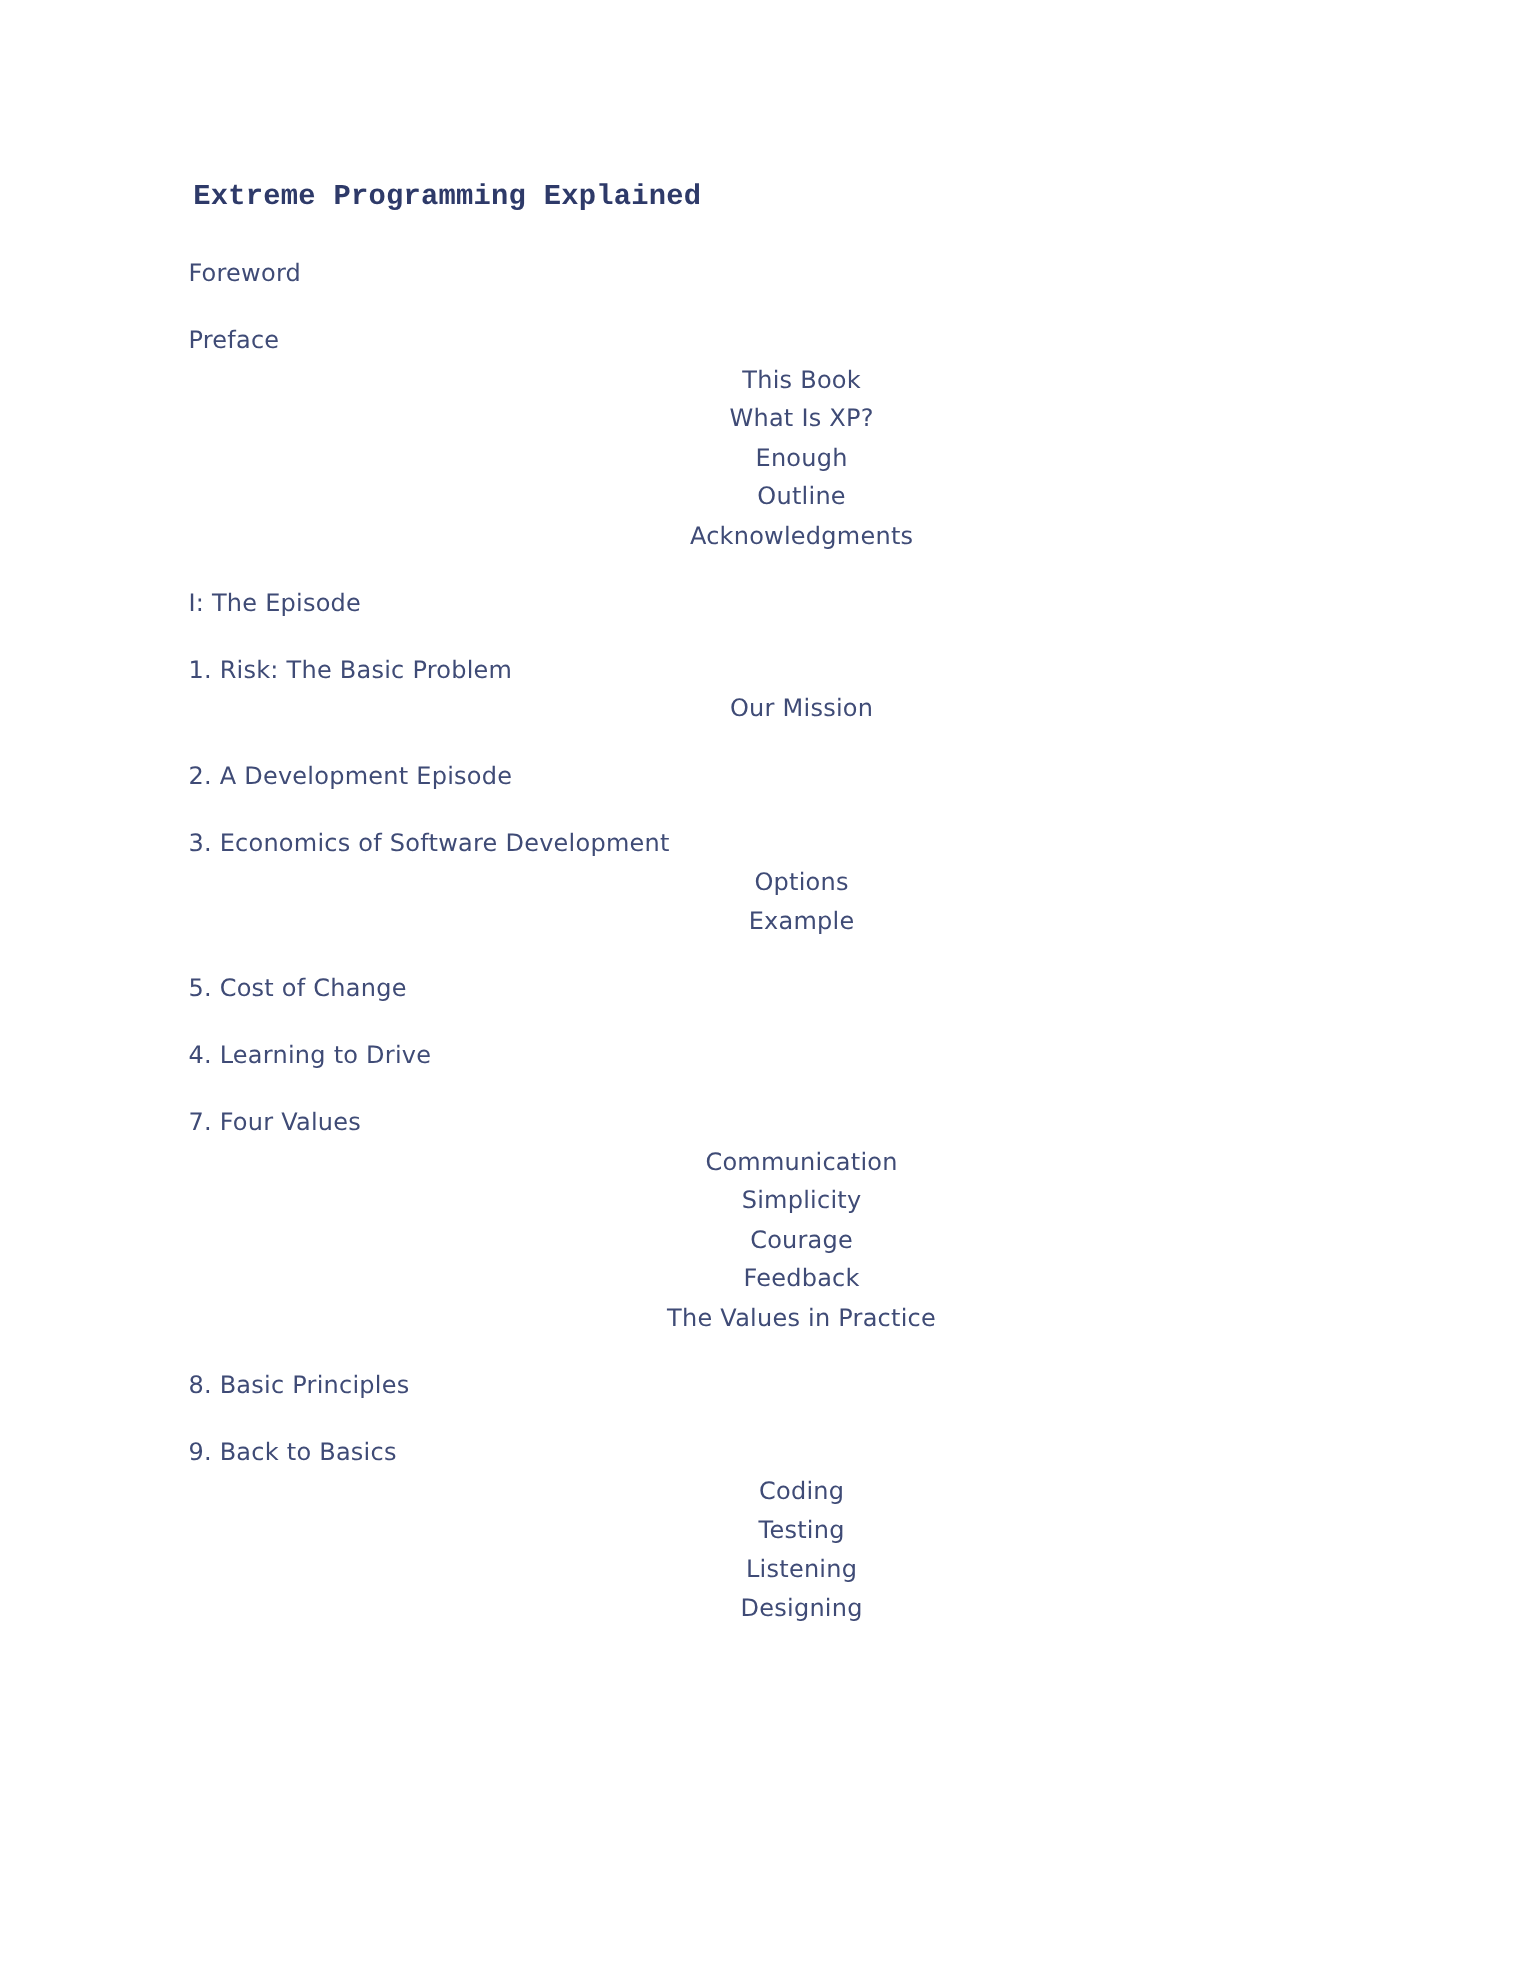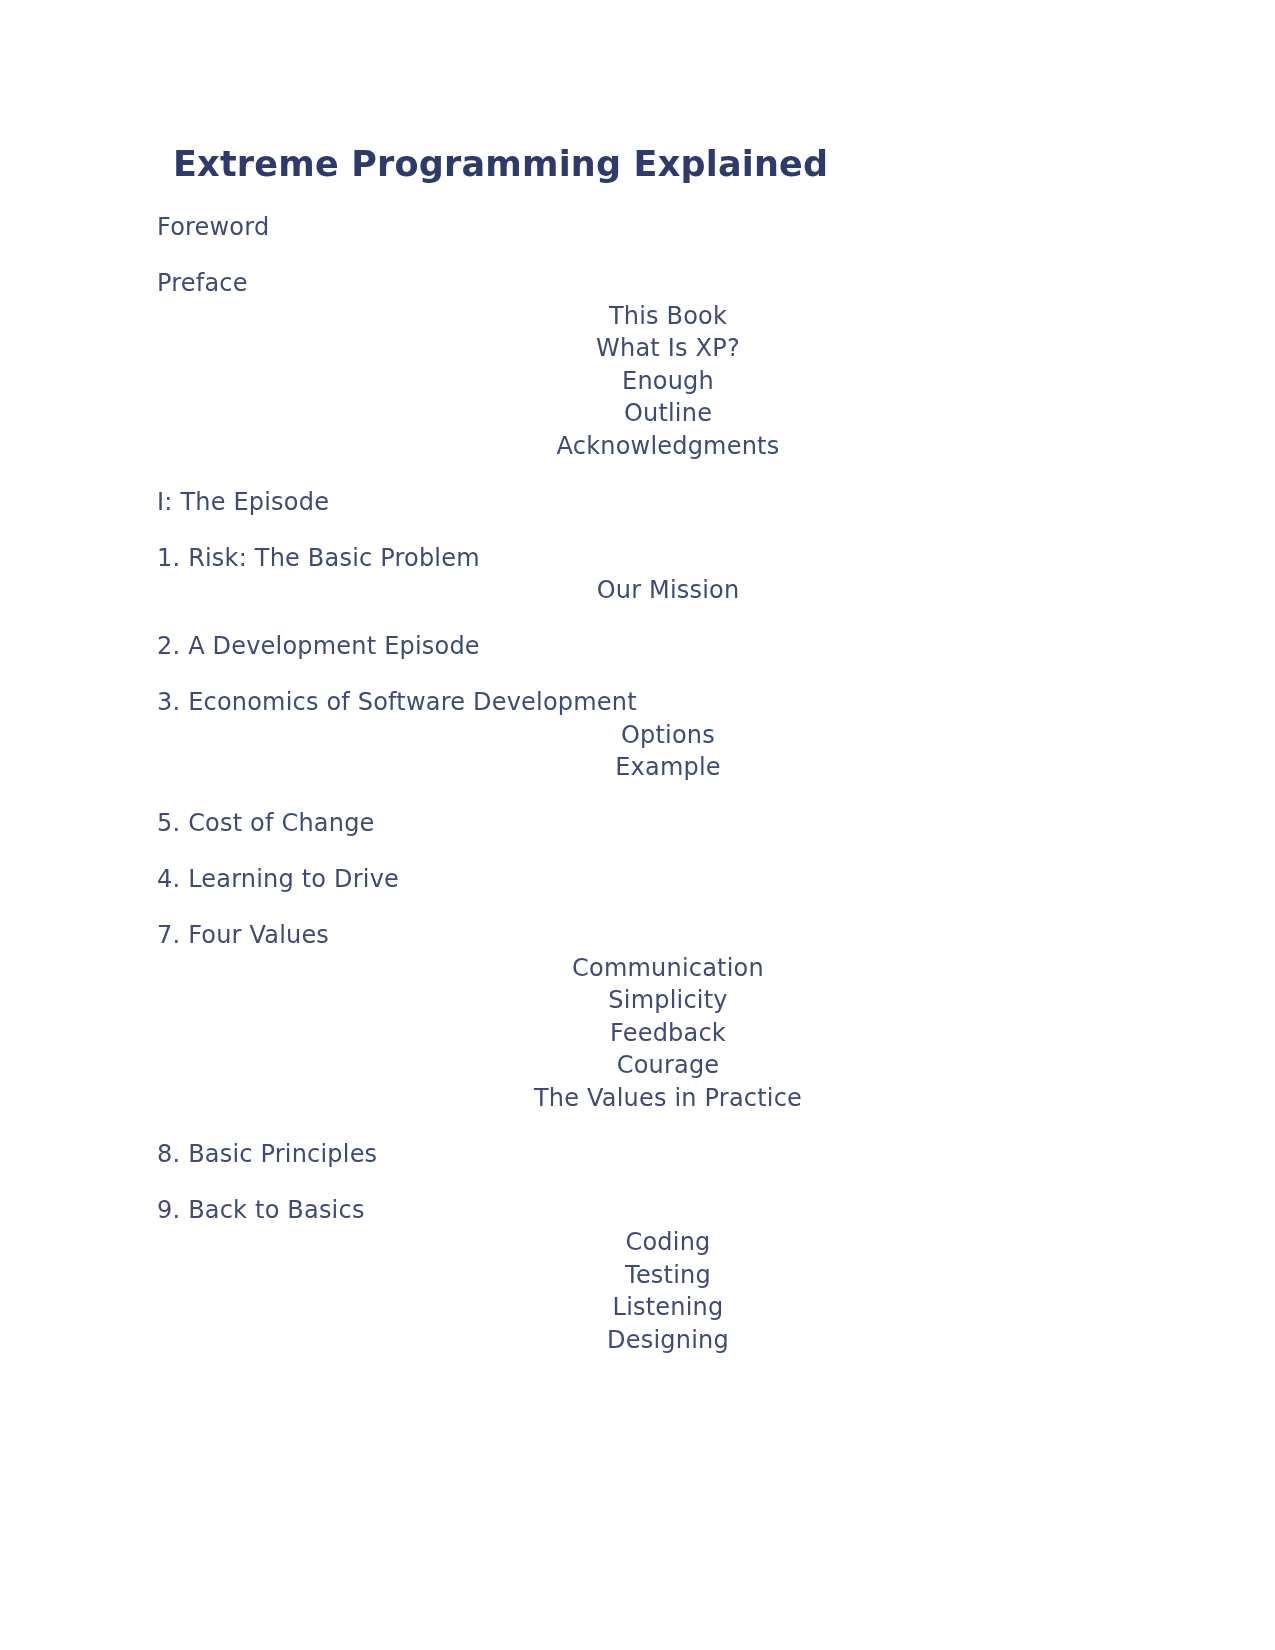--- a/index.html
+++ b/index.html
@@ -15,29 +15,30 @@
     overflow: hidden;
   }
   .page {
     box-sizing: border-box;
     width: 1275px;
     height: 1650px;
     padding: 148px 120px 0 157px;
     background: #ffffff;
   }
   .doc-title {
-    font-size: 35px;
+    font-size: 24px;
     line-height: 33px;
     font-weight: bold;
     color: #2e3a69;
     letter-spacing: 0.2px;
-    margin: 0 0 30px 16px;
+    margin: 0 0 30px 4px;
+    font-family: Liberation Mono, monospace;
   }
   .toc {
-    font-size: 24px;
+    font-size: 20px;
     color: #3f4b76;
     letter-spacing: 0.2px;
   }
   .toc-block {
     margin: 0 0 23.5px 0;
   }
   .toc-line {
     line-height: 32.5px;
     white-space: nowrap;
   }
@@ -84,22 +85,22 @@
       <div class="toc-block">
         <div class="toc-line toc-heading">5. Cost of Change</div>
       </div>
       <div class="toc-block">
         <div class="toc-line toc-heading">4. Learning to Drive</div>
       </div>
       <div class="toc-block">
         <div class="toc-line toc-heading">7. Four Values</div>
         <div class="toc-line toc-sub">Communication</div>
         <div class="toc-line toc-sub">Simplicity</div>
+        <div class="toc-line toc-sub">Courage</div>
         <div class="toc-line toc-sub">Feedback</div>
-        <div class="toc-line toc-sub">Courage</div>
         <div class="toc-line toc-sub">The Values in Practice</div>
       </div>
       <div class="toc-block">
         <div class="toc-line toc-heading">8. Basic Principles</div>
       </div>
       <div class="toc-block">
         <div class="toc-line toc-heading">9. Back to Basics</div>
         <div class="toc-line toc-sub">Coding</div>
         <div class="toc-line toc-sub">Testing</div>
         <div class="toc-line toc-sub">Listening</div>

